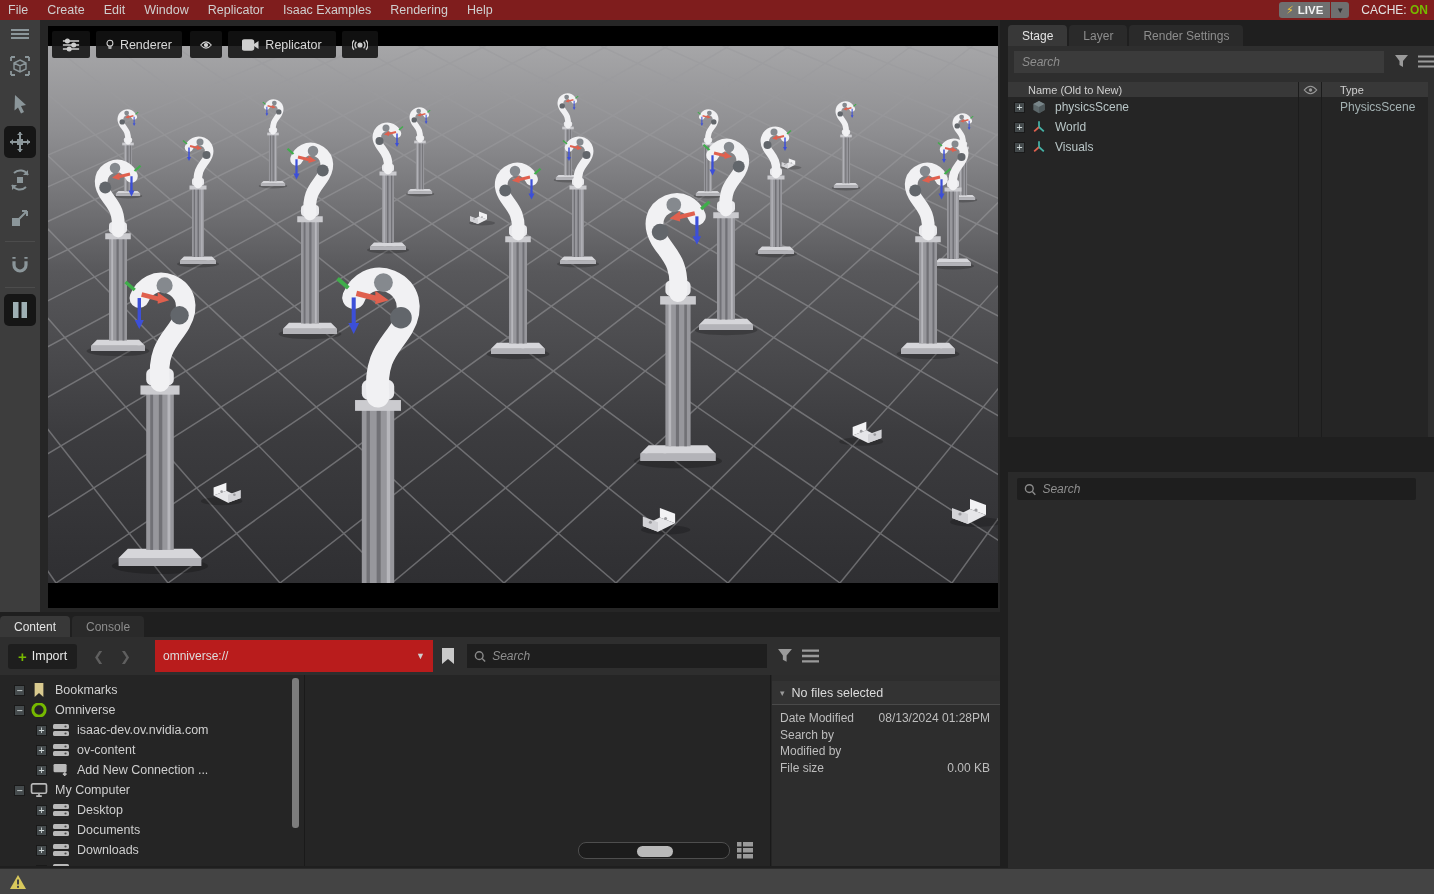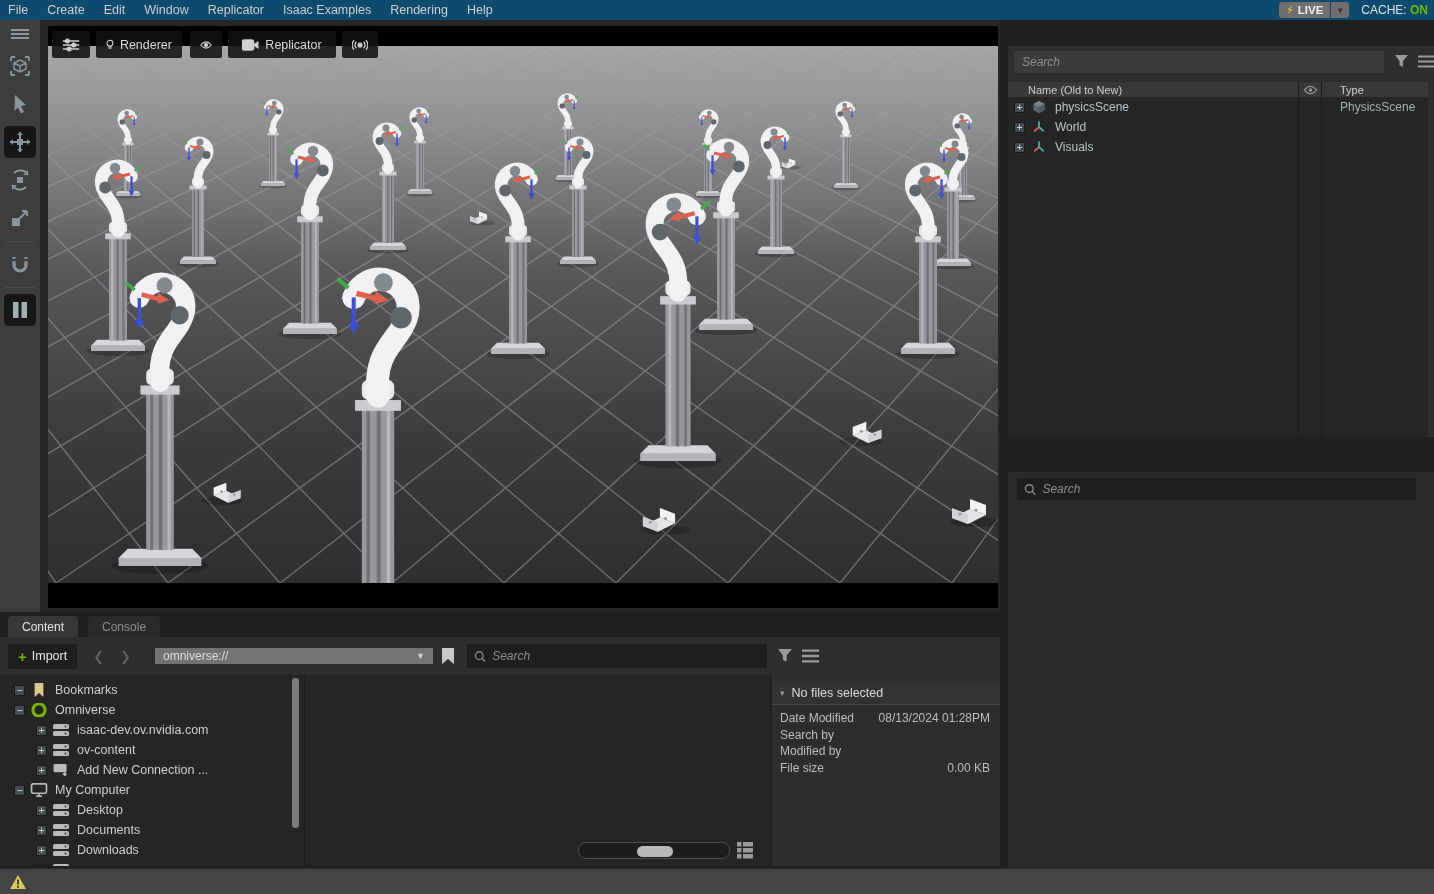--- a/index.html
+++ b/index.html
@@ -1,21 +1,21 @@
 <!DOCTYPE html>
 <html><head>
 <meta charset="utf-8">
 <style>
   * { margin:0; padding:0; box-sizing:border-box; }
   html,body { width:1434px; height:894px; background:#1f1f1f; overflow:hidden;
               font-family:"Liberation Sans","DejaVu Sans",sans-serif; }
   .abs { position:absolute; }
 
   
-  #menubar { left:0; top:0; width:1434px; height:20px; background:#0c4a6e;
+  #menubar { left:0; top:0; width:1434px; height:20px; background:#7f1d1d;
              display:flex; align-items:center; padding-left:8px; }
   .menu-item { color:#cfcfcf; font-size:12.5px; margin-right:19px; cursor:default; }
   #menubar-right { margin-left:auto; display:flex; align-items:center; padding-right:6px; }
   #live-btn { background:#6f6f6f; border-radius:3px 0 0 3px; height:16px; display:flex;
               align-items:center; padding:0 7px; color:#f2f2f2; font-size:11.5px; font-weight:bold; }
   #live-bolt { margin-right:4px; font-size:11px; }
   #live-drop { background:#6f6f6f; border-radius:0 3px 3px 0; height:16px; width:18px; margin-left:1px;
                display:flex; align-items:center; justify-content:center; color:#2e2e2e; font-size:8px; }
   #cache-wrap { margin-left:12px; font-size:12px; color:#e3e3e3; }
   #cache-value { font-weight:bold; }
@@ -60,27 +60,27 @@
               font-size:10px; line-height:9px; text-align:center; margin:0 5px 0 6px; flex:none;
               font-family:"DejaVu Sans Mono",monospace; }
   #property-body { position:absolute; left:0; top:452px; width:426px; height:396px; background:#2a2a2a; }
   #prop-search-wrap { position:absolute; left:9px; top:6px; width:399px; height:22px; background:#1e1e1e;
                       border-radius:2px; display:flex; align-items:center; padding:0 7px; gap:6px; }
   .search-input { background:transparent; border:none; outline:none; color:#ccc; font-size:12px; width:100%;font-style:italic; }
 
   
   #content-panel { left:0; top:612px; width:1000px; height:254px; background:#2e2e2e; }
   #content-tabs { position:absolute; left:0; top:0; width:1000px; height:25px; background:#1f1f1f;
-                  display:flex; align-items:flex-end; padding-left:8px;gap:8px; }
+                  display:flex; align-items:flex-end; padding-left:0; }
   #content-toolbar { position:absolute; left:0; top:25px; width:1000px; height:38px; background:#2e2e2e;
                      display:flex; align-items:center; }
   #import-btn { margin-left:8px; background:#1e1e1e; border-radius:3px; height:25px; display:flex;
                 align-items:center; padding:0 10px; color:#e8e8e8; font-size:12.5px; gap:5px; }
   .nav-chev { color:#5f5f5f; font-size:13px; margin-left:16px; font-weight:bold; }
-  #path-field { margin-left:24px; width:278px; height:16px; background:#737373; display:flex;
+  #path-field { margin-left:24px; width:278px; height:32px; background:#b91c1c; display:flex;
                 align-items:center; color:#ddd; font-size:12px; padding:0 8px; }
   #path-caret { margin-left:auto; color:#cfcfcf; font-size:9px; }
   #bookmark-btn { margin-left:8px; }
   #content-search-wrap { margin-left:12px; width:300px; height:24px; background:#1e1e1e; display:flex;
                          align-items:center; padding:0 7px; gap:6px; }
   #browser { position:absolute; left:0; top:63px; width:1000px; height:191px; background:#252525; }
   #tree-pane { position:absolute; left:0; top:0; width:305px; height:191px; border-right:1px solid #1a1a1a; overflow:hidden; }
   .tree-row { height:20px; display:flex; align-items:center; color:#cfcfcf; font-size:12.5px; }
   .tree-indent0 { padding-left:8px; } .tree-indent1 { padding-left:30px; }
   .tree-icon { width:18px; height:14px; margin-right:7px; flex:none; }
@@ -349,20 +349,31 @@
       <svg width="20" height="14" viewBox="0 0 20 14">
         <circle cx="10" cy="7" r="2.4" fill="#cfcfcf"></circle>
         <path d="M5.5 3 a6 6 0 0 0 0 8 M14.5 3 a6 6 0 0 1 0 8"></path>
         <path d="M2.5 1 a9 9 0 0 0 0 12 M17.5 1 a9 9 0 0 1 0 12"></path>
       </svg>
     </div>
   </div>
 </div>
 
 <div id="right-panel" class="abs">
+  <div class="tabbar" style="position:absolute;left:0;top:4px;">
+    <div class="tab active">
+        <span>Stage</span>
+      </div>
+    <div class="tab">
+        <span>Layer</span>
+      </div>
+    <div class="tab">
+        <span>Render Settings</span>
+      </div>
+  </div>
 
   <div id="stage-body">
     <input id="stage-search" class="search-input" placeholder="Search" style="">
     <svg class="funnel-icon" style="left:386px" width="15" height="15" viewBox="0 0 15 15">
       <path d="M1 1h13L9 7v6l-3.5-2V7z" fill="#9a9a9a"></path>
     </svg>
     <svg class="burger-icon" style="left:410px;position:absolute;top:9px" width="16" height="13" viewBox="0 0 16 13">
       <path d="M0 1.5h16M0 6.5h16M0 11.5h16" stroke="#9a9a9a" stroke-width="2.2"></path>
     </svg>
 

